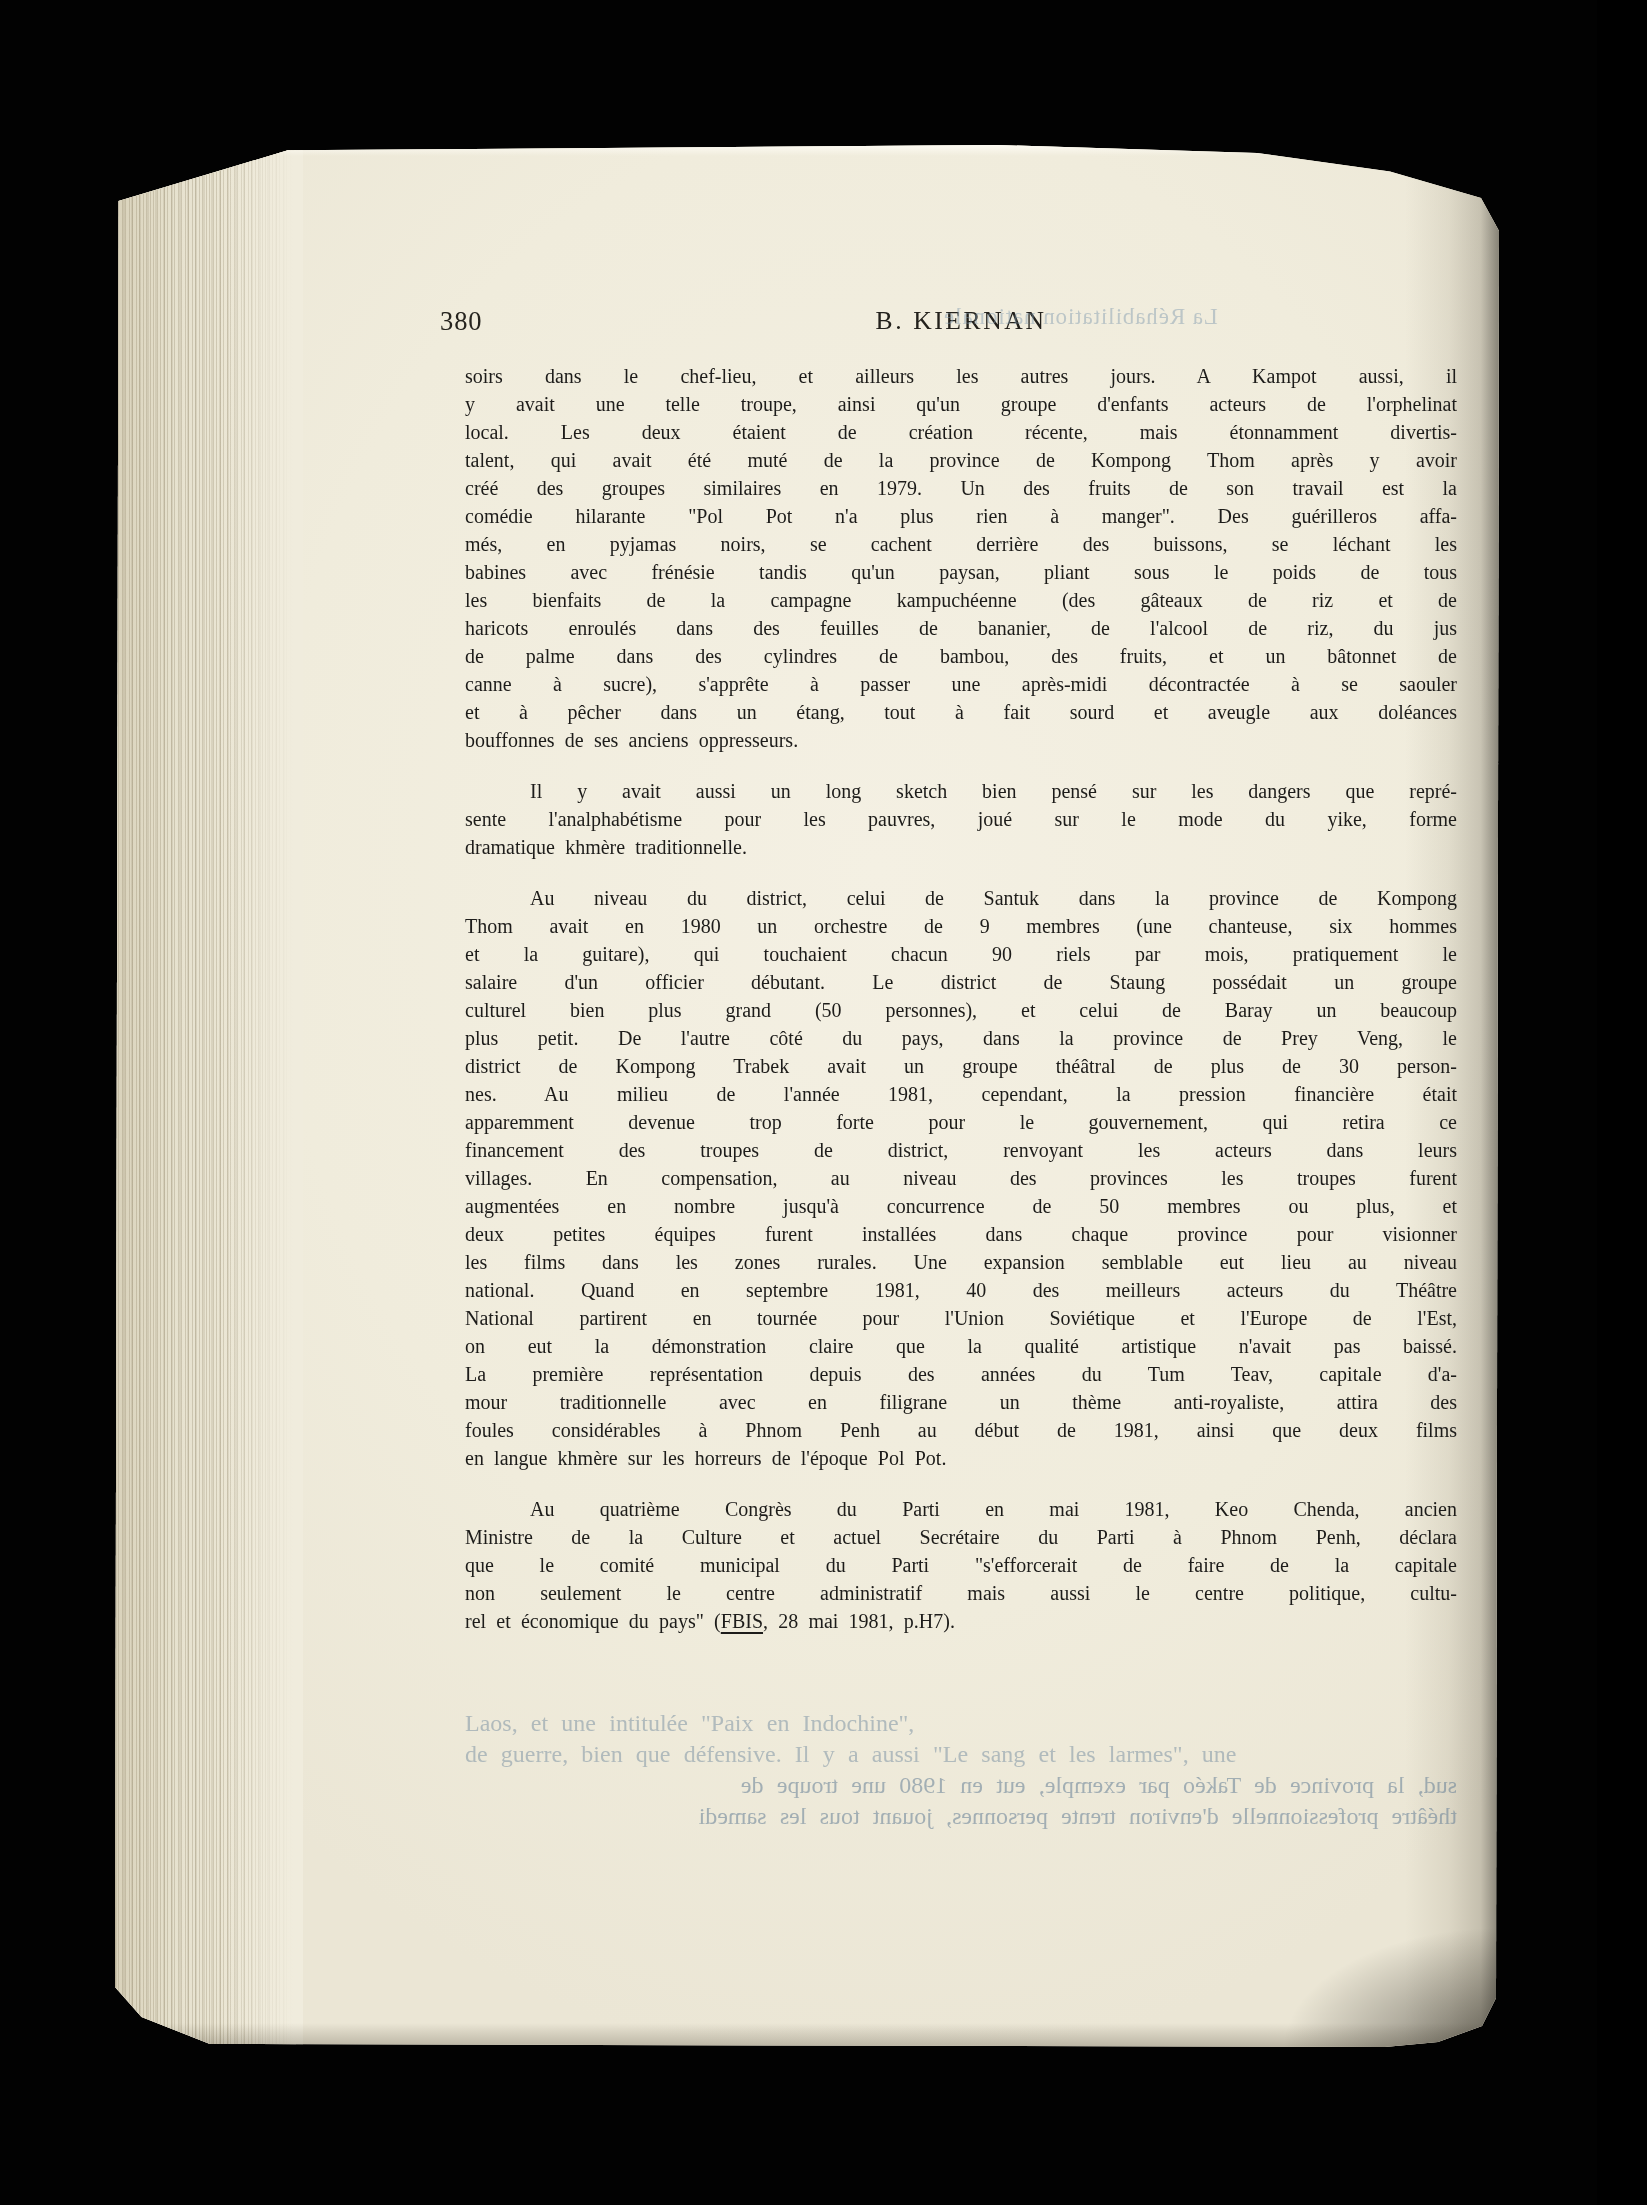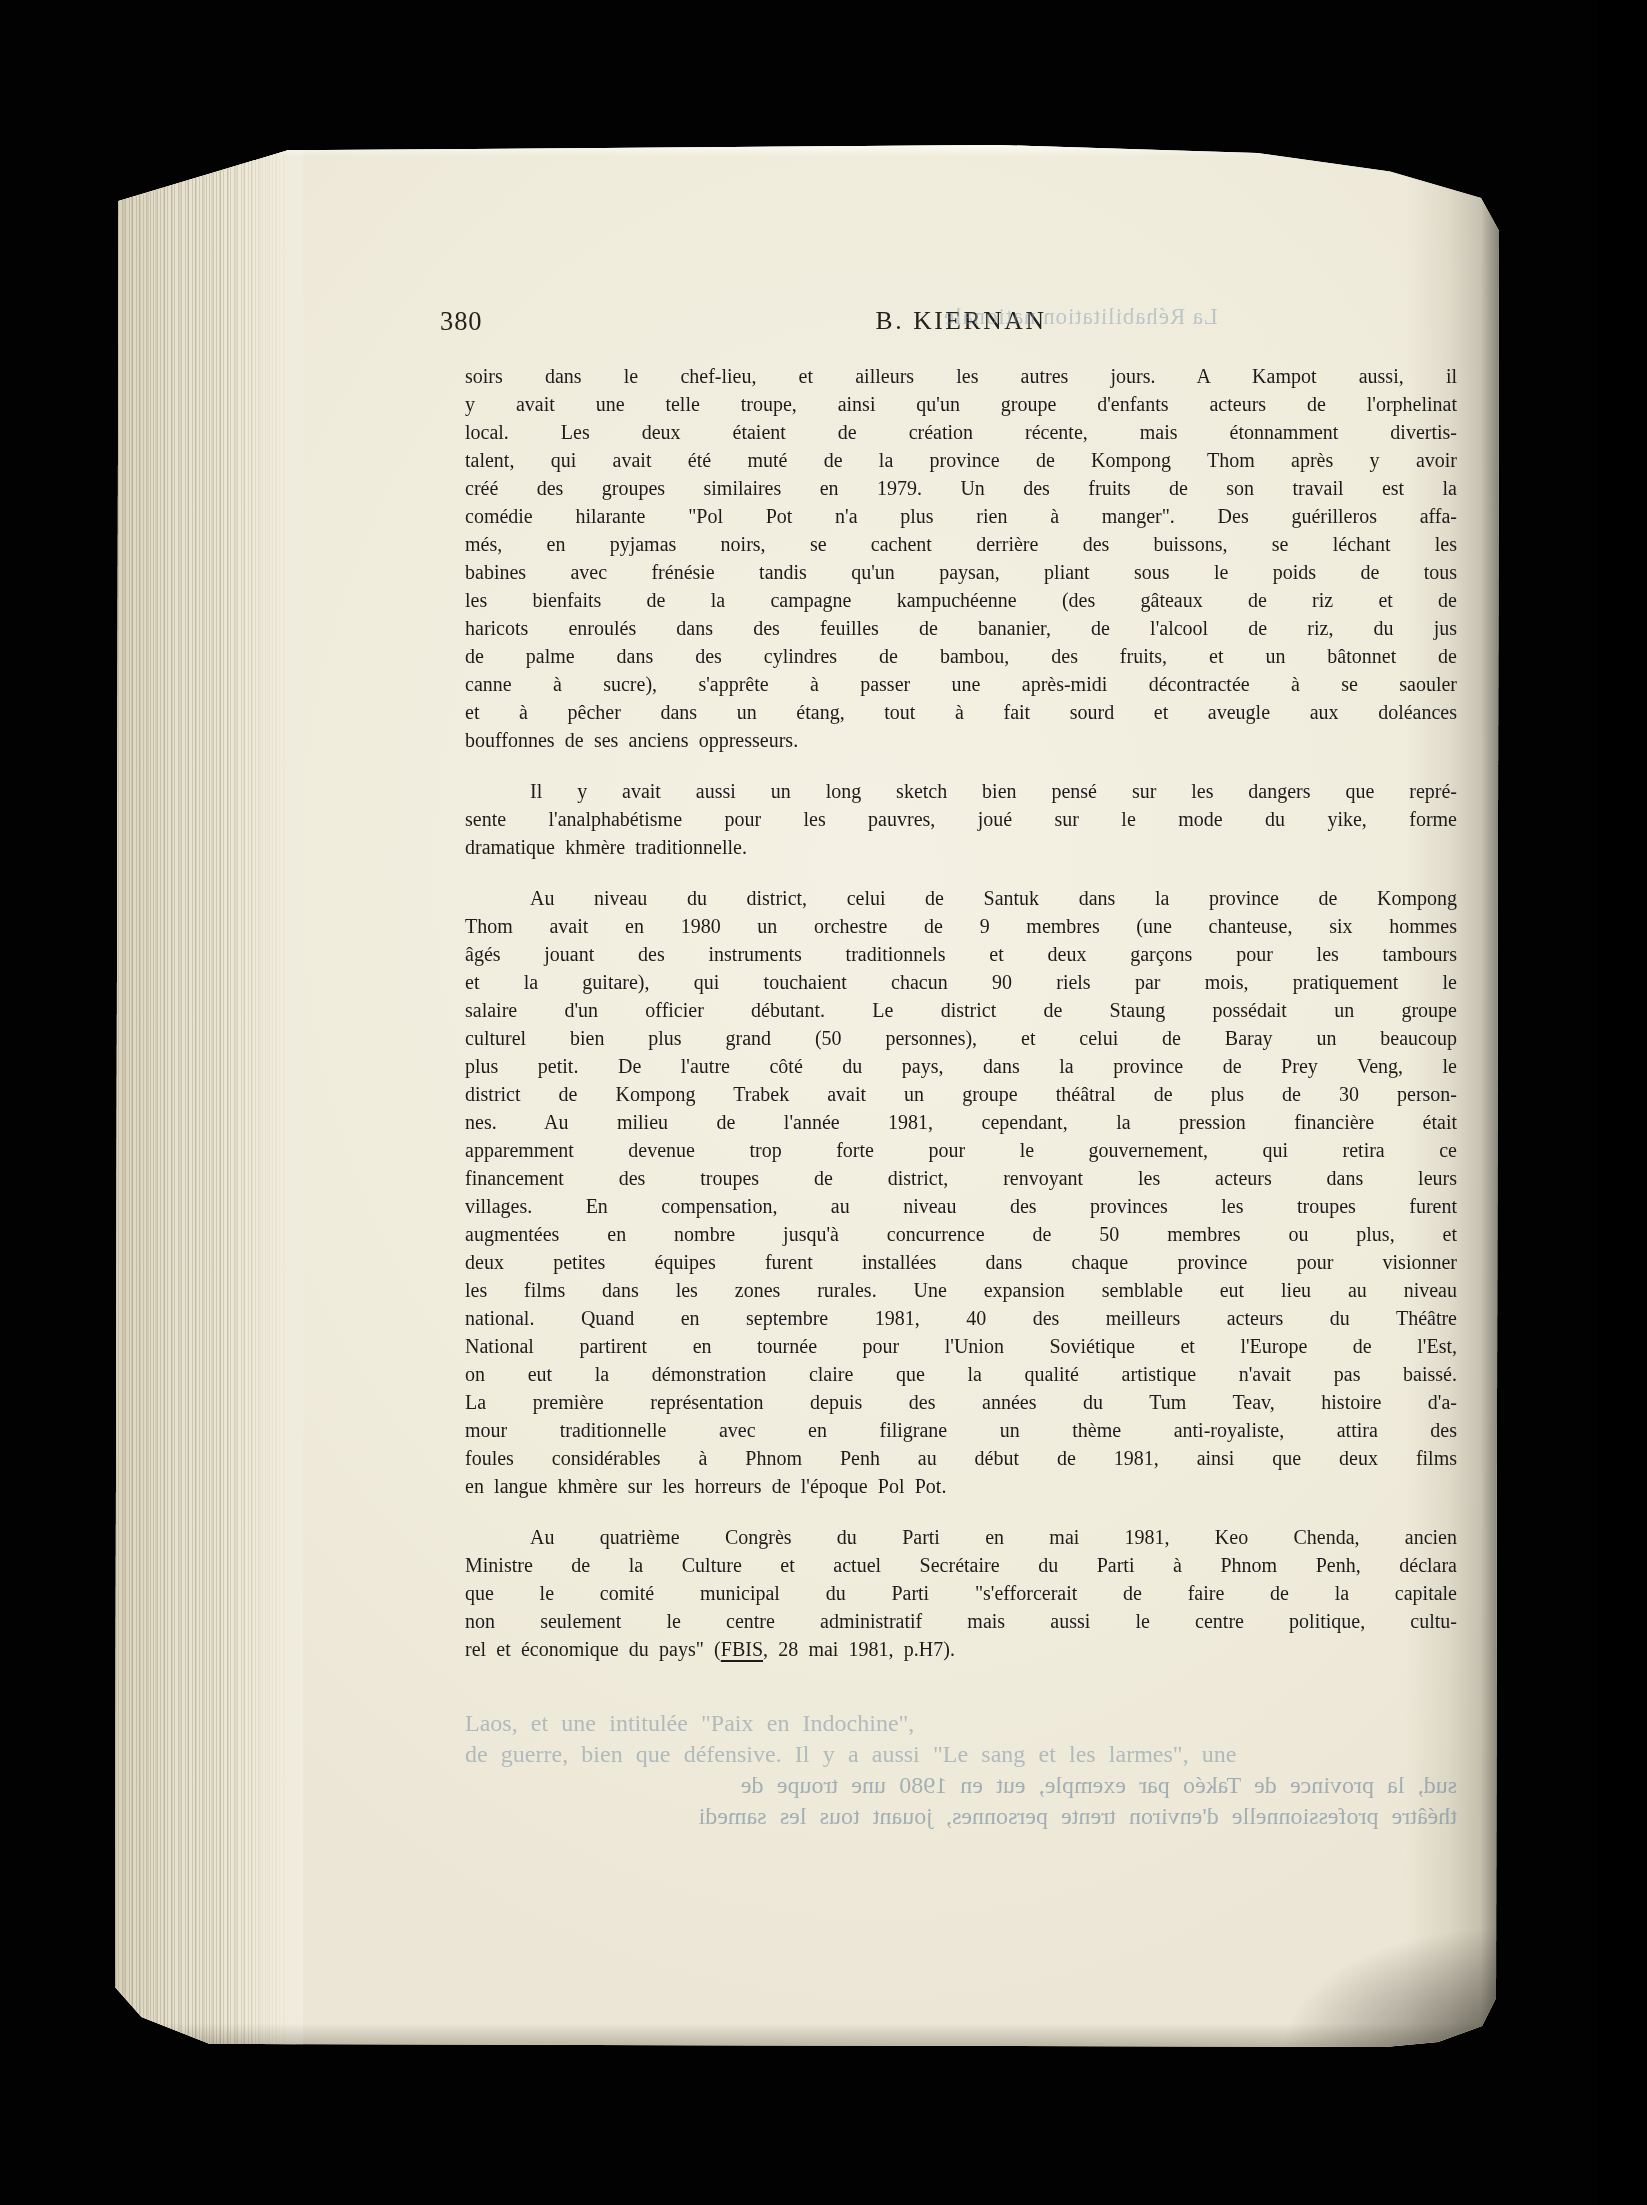--- a/index.html
+++ b/index.html
@@ -93,37 +93,36 @@
           <div class="tline final"><span>bouffonnes de ses anciens oppresseurs.</span></div>
         </div>
         <div class="para indent">
           <div class="tline"><span>Il y avait aussi un long sketch bien pensé sur les dangers que repré-</span></div>
           <div class="tline"><span>sente l'analphabétisme pour les pauvres, joué sur le mode du </span><span class="seg-b">yike,</span><span> forme</span></div>
           <div class="tline final"><span>dramatique khmère traditionnelle.</span></div>
         </div>
         <div class="para indent">
           <div class="tline"><span>Au niveau du district, celui de Santuk dans la province de Kompong</span></div>
           <div class="tline"><span>Thom avait en 1980 un orchestre de 9 membres (une chanteuse, six hommes</span></div>
-          <div class="tline"><span>âgés jouant des instruments traditionnels et deux garçons pour les tambours</span></div>
           <div class="tline"><span>et la guitare), qui touchaient chacun 90 riels par mois, pratiquement le</span></div>
           <div class="tline"><span>salaire d'un officier débutant. Le district de Staung possédait un groupe</span></div>
           <div class="tline"><span>culturel bien plus grand (50 personnes), et celui de Baray un beaucoup</span></div>
           <div class="tline"><span>plus petit. De l'autre côté du pays, dans la province de Prey Veng, le</span></div>
           <div class="tline"><span>district de Kompong Trabek avait un groupe théâtral de plus de 30 person-</span></div>
           <div class="tline"><span>nes. Au milieu de l'année 1981, cependant, la pression financière était</span></div>
           <div class="tline"><span>apparemment devenue trop forte pour le gouvernement, qui retira ce</span></div>
           <div class="tline"><span>financement des troupes de district, renvoyant les acteurs dans leurs</span></div>
           <div class="tline"><span>villages. En compensation, au niveau des provinces les troupes furent</span></div>
           <div class="tline"><span>augmentées en nombre jusqu'à concurrence de 50 membres ou plus, et</span></div>
           <div class="tline"><span>deux petites équipes furent installées dans chaque province pour visionner</span></div>
           <div class="tline"><span>les films dans les zones rurales. Une expansion semblable eut lieu au niveau</span></div>
           <div class="tline"><span>national. Quand en septembre 1981, 40 des meilleurs acteurs du Théâtre</span></div>
           <div class="tline"><span>National partirent en tournée pour l'Union Soviétique et l'Europe de l'Est,</span></div>
           <div class="tline"><span>on eut la démonstration claire que la qualité artistique n'avait pas baissé.</span></div>
-          <div class="tline"><span>La première représentation depuis des années du Tum Teav, histoire d'a-</span></div>
+          <div class="tline"><span>La première représentation depuis des années du Tum Teav, capitale d'a-</span></div>
           <div class="tline"><span>mour traditionnelle avec en filigrane un thème anti-royaliste, attira des</span></div>
           <div class="tline"><span>foules considérables à Phnom Penh au début de 1981, ainsi que deux films</span></div>
           <div class="tline final"><span>en langue khmère sur les horreurs de l'époque Pol Pot.</span></div>
         </div>
         <div class="para indent">
           <div class="tline"><span>Au quatrième Congrès du Parti en mai 1981, Keo Chenda, ancien</span></div>
           <div class="tline"><span>Ministre de la Culture et actuel Secrétaire du Parti à Phnom Penh, déclara</span></div>
           <div class="tline"><span>que le comité municipal du Parti "s'efforcerait de faire de la capitale</span></div>
           <div class="tline"><span>non seulement le centre administratif mais aussi le centre politique, cultu-</span></div>
           <div class="tline final"><span>rel et économique du pays" (</span><span class="seg-u">FBIS</span><span>, 28 mai 1981, p.H7).</span></div>

